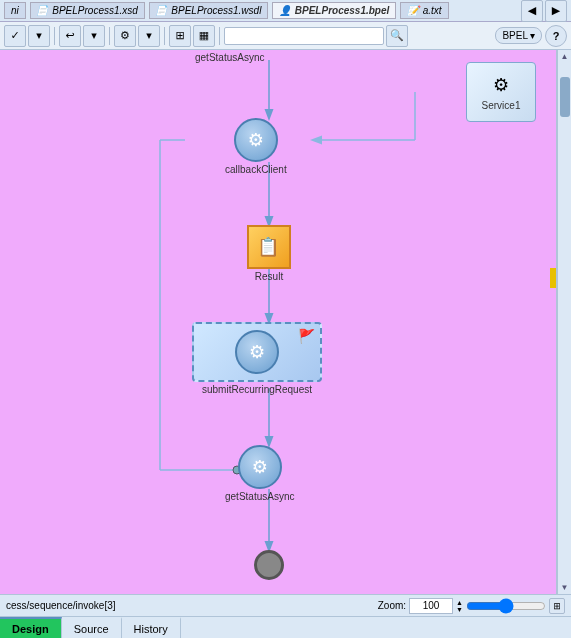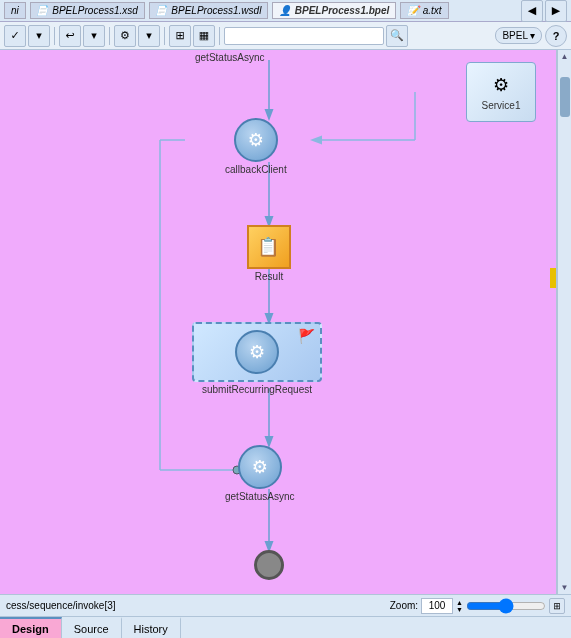--- a/index.html
+++ b/index.html
@@ -97,21 +97,21 @@
       border-top: 1px solid #b0c4d8;
       height: 22px;
       padding: 0 6px;
       font-size: 10px;
       gap: 8px;
     }
     .zoom-control {
       display: flex; align-items: center; gap: 3px; margin-left: auto;
     }
     .zoom-input {
-      width: 32px; height: 16px; border: 1px solid #aabbd0;
+      width: 44px; height: 16px; border: 1px solid #aabbd0;
       text-align: center; font-size: 10px;
     }
     .zoom-slider {
       width: 80px; height: 12px;
     }
 
     
     .bottom-tabs {
       display: flex;
       align-items: center;
@@ -122,21 +122,21 @@
     .bottom-tab {
       padding: 2px 12px;
       font-size: 11px;
       cursor: pointer;
       border-right: 1px solid #b0c4d8;
       border-top: 2px solid transparent;
       height: 100%;
       display: flex; align-items: center;
     }
     .bottom-tab.active {
-      background: #f9a8d4;
+      background: #22c55e;
       border-top: 2px solid #5a8fc0;
       font-weight: bold;
     }
 
     
     .bpel-node {
       position: absolute;
       display: flex;
       flex-direction: column;
       align-items: center;

